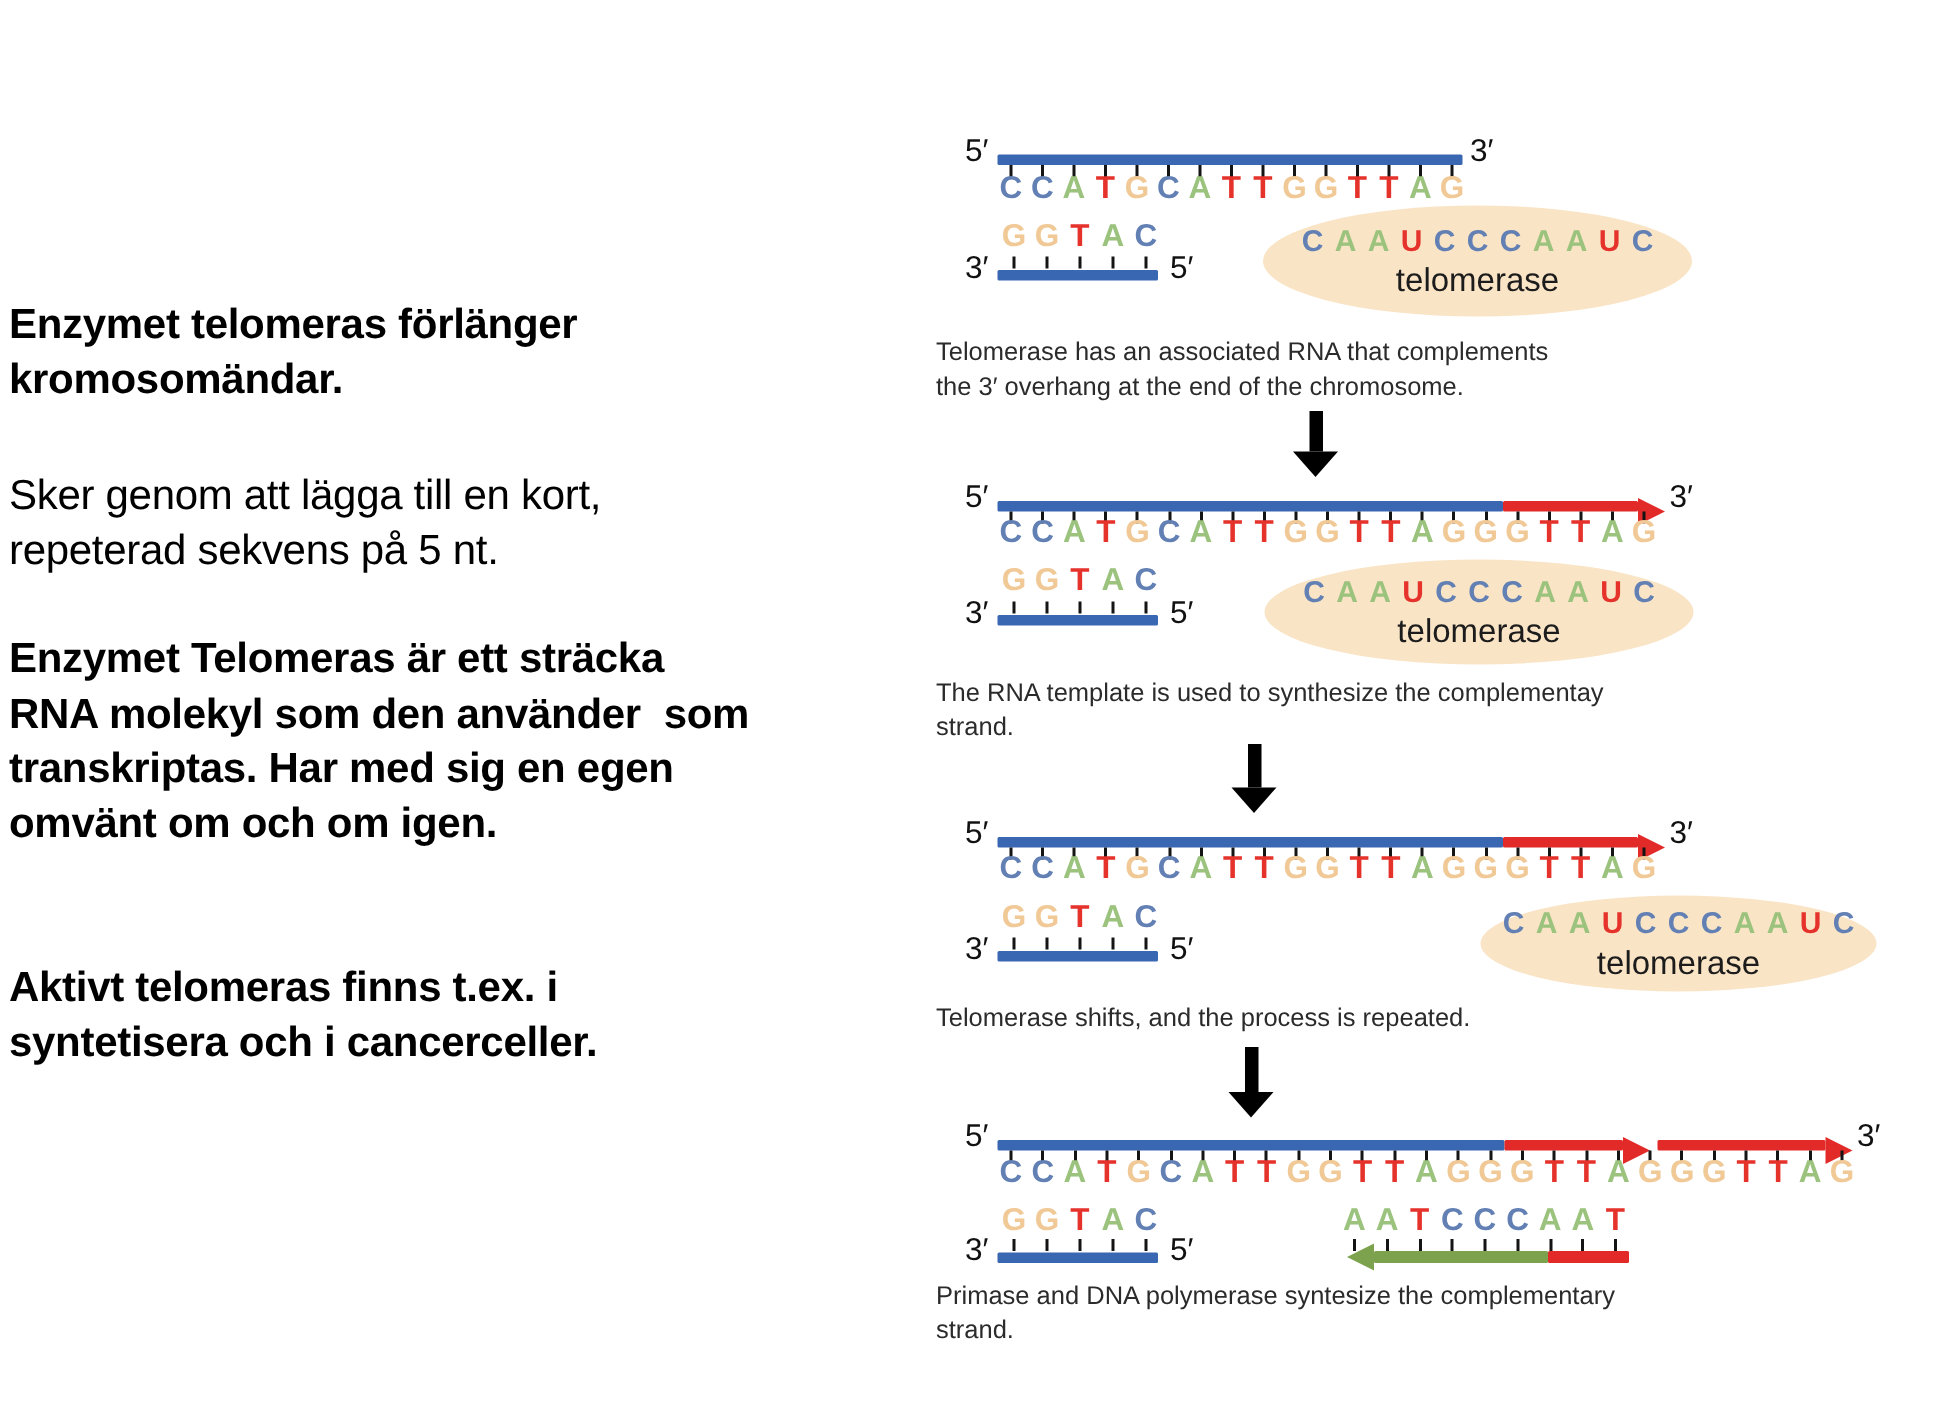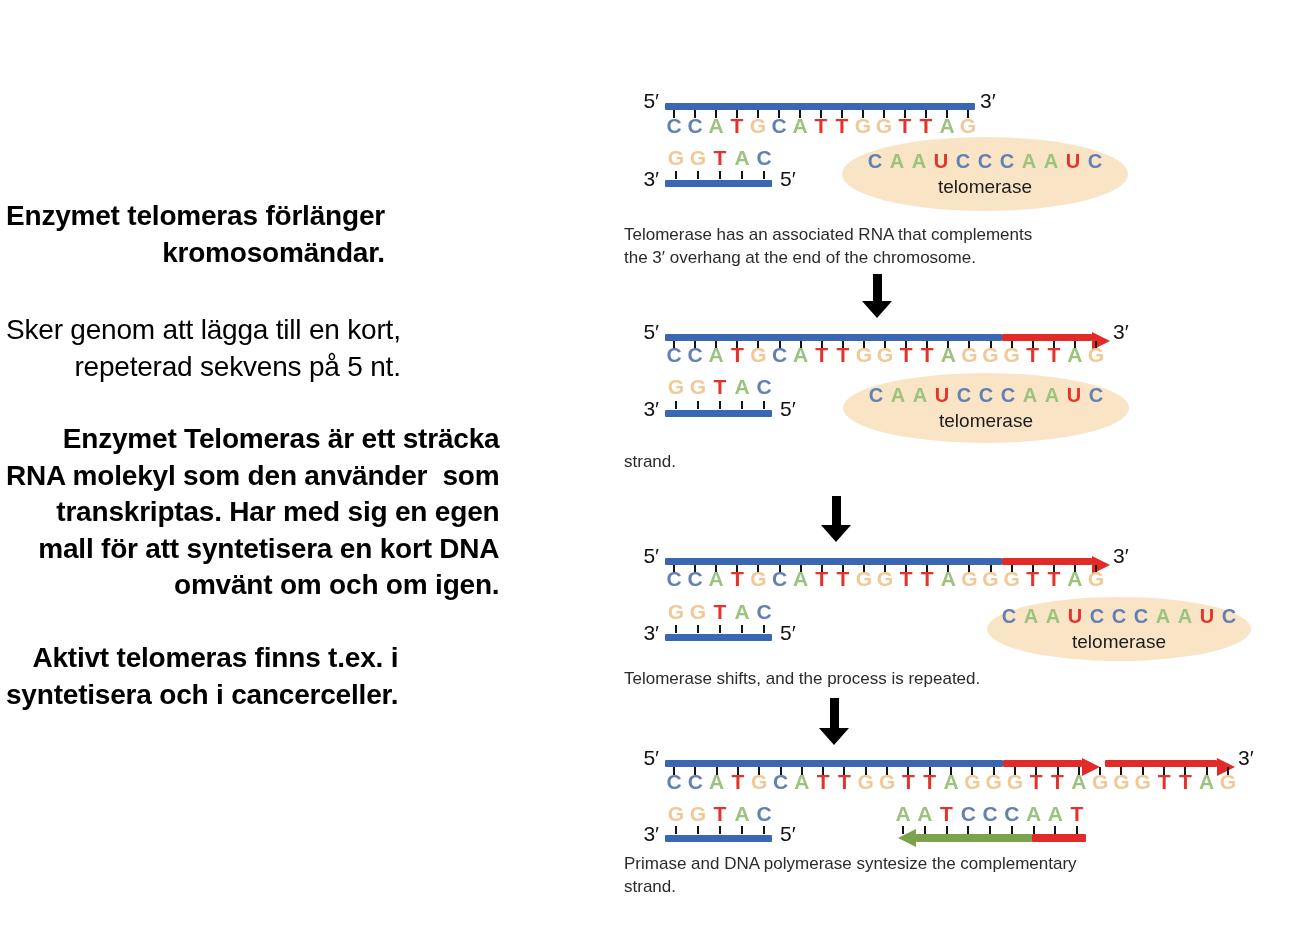--- a/index.html
+++ b/index.html
@@ -2,51 +2,50 @@
 <html><head>
 <meta charset="utf-8">
 <style>
   html,body{margin:0;padding:0;background:#fff;}
   .canvas{position:relative;width:1296px;height:936px;background:#ffffff;overflow:hidden;
           font-family:"Liberation Sans",sans-serif;}
   .abs{position:absolute;}
   
   .para{position:absolute;left:6px;font-size:28px;line-height:36.5px;color:#000;letter-spacing:-0.2px;}
   .para.emph{font-weight:700;}
-  .line{white-space:pre;text-align:right;}
+  .line{white-space:pre;}
   
   .bar{height:7px;border-radius:1px;}
   .tick{width:2px;height:8px;background:#141414;}
   .base{width:22px;text-align:center;font-size:21px;line-height:21px;font-weight:700;}
   .rna-base{width:22px;text-align:center;font-size:20px;line-height:20px;font-weight:700;}
   .end-label{font-size:21px;line-height:24px;color:#111;}
   .right-align{text-align:right;}
   .caption{font-size:17px;line-height:23px;color:#2b2b2b;}
   .caption div{white-space:nowrap;}
-  .tel-label{font-size:19px;line-height:22px;color:#1c1c1c;text-align:center;}
+  .tel-label{font-size:22px;line-height:22px;color:#1c1c1c;text-align:center;}
   .ellipse{border-radius:50%;}
 </style>
 </head>
 <body>
 
 <div class="canvas">
   <div id="left-text">
       <div class="para emph" style="top: 198px;">
         <div class="line">Enzymet telomeras förlänger</div>
         <div class="line">kromosomändar.</div>
       </div>
       <div class="para" style="top: 312px;">
         <div class="line">Sker genom att lägga till en kort,</div>
         <div class="line">repeterad sekvens på 5 nt.</div>
       </div>
       <div class="para emph" style="top: 421px;">
         <div class="line">Enzymet Telomeras är ett sträcka</div>
         <div class="line">RNA molekyl som den använder  som</div>
         <div class="line">transkriptas. Har med sig en egen</div>
-        <div class="line">mall för att syntetisera en kort DNA</div>
         <div class="line">omvänt om och om igen.</div>
       </div>
       <div class="para emph" style="top: 640px;">
         <div class="line">Aktivt telomeras finns t.ex. i</div>
         <div class="line">syntetisera och i cancerceller.</div>
       </div>
     </div>
   <div id="diagram">
       <div class="abs ellipse" style="left: 842px; top: 137px; width: 286px; height: 74px; background: rgb(250, 228, 198);"></div>
       <div class="abs rna-base" style="left: 864px; top: 151px; color: rgb(98, 128, 180);">C</div>
@@ -180,20 +179,21 @@
       <div class="abs base" style="left: 687px; top: 376px; color: rgb(240, 201, 151);">G</div>
       <div class="abs tick" style="left: 719px; top: 401px;"></div>
       <div class="abs base" style="left: 709px; top: 376px; color: rgb(229, 51, 44);">T</div>
       <div class="abs tick" style="left: 741px; top: 401px;"></div>
       <div class="abs base" style="left: 731px; top: 376px; color: rgb(155, 195, 125);">A</div>
       <div class="abs tick" style="left: 763px; top: 401px;"></div>
       <div class="abs base" style="left: 753px; top: 376px; color: rgb(98, 128, 180);">C</div>
       <div class="abs bar" style="left: 665px; top: 410px; width: 107px; background: rgb(58, 103, 178);"></div>
       <div class="abs end-label" style="left: 780px; top: 397px; width: 36px;">5′</div>
       <div class="abs caption" style="left: 624px; top: 450px;">
+        <div>The RNA template is used to synthesize the complementay</div>
         <div>strand.</div>
       </div>
       <div class="abs" style="left: 831.5px; top: 496px; width: 9px; height: 29px; background: rgb(0, 0, 0);"></div>
       <div class="abs" style="left: 821px; top: 525px; width: 0px; height: 0px; border-left: 15px solid transparent; border-right: 15px solid transparent; border-top: 17px solid rgb(0, 0, 0);"></div>
       <div class="abs ellipse" style="left: 987px; top: 597px; width: 264px; height: 64px; background: rgb(250, 228, 198);"></div>
       <div class="abs rna-base" style="left: 998px; top: 606px; color: rgb(98, 128, 180);">C</div>
       <div class="abs rna-base" style="left: 1020px; top: 606px; color: rgb(155, 195, 125);">A</div>
       <div class="abs rna-base" style="left: 1042px; top: 606px; color: rgb(155, 195, 125);">A</div>
       <div class="abs rna-base" style="left: 1064px; top: 606px; color: rgb(229, 51, 44);">U</div>
       <div class="abs rna-base" style="left: 1086px; top: 606px; color: rgb(98, 128, 180);">C</div>

